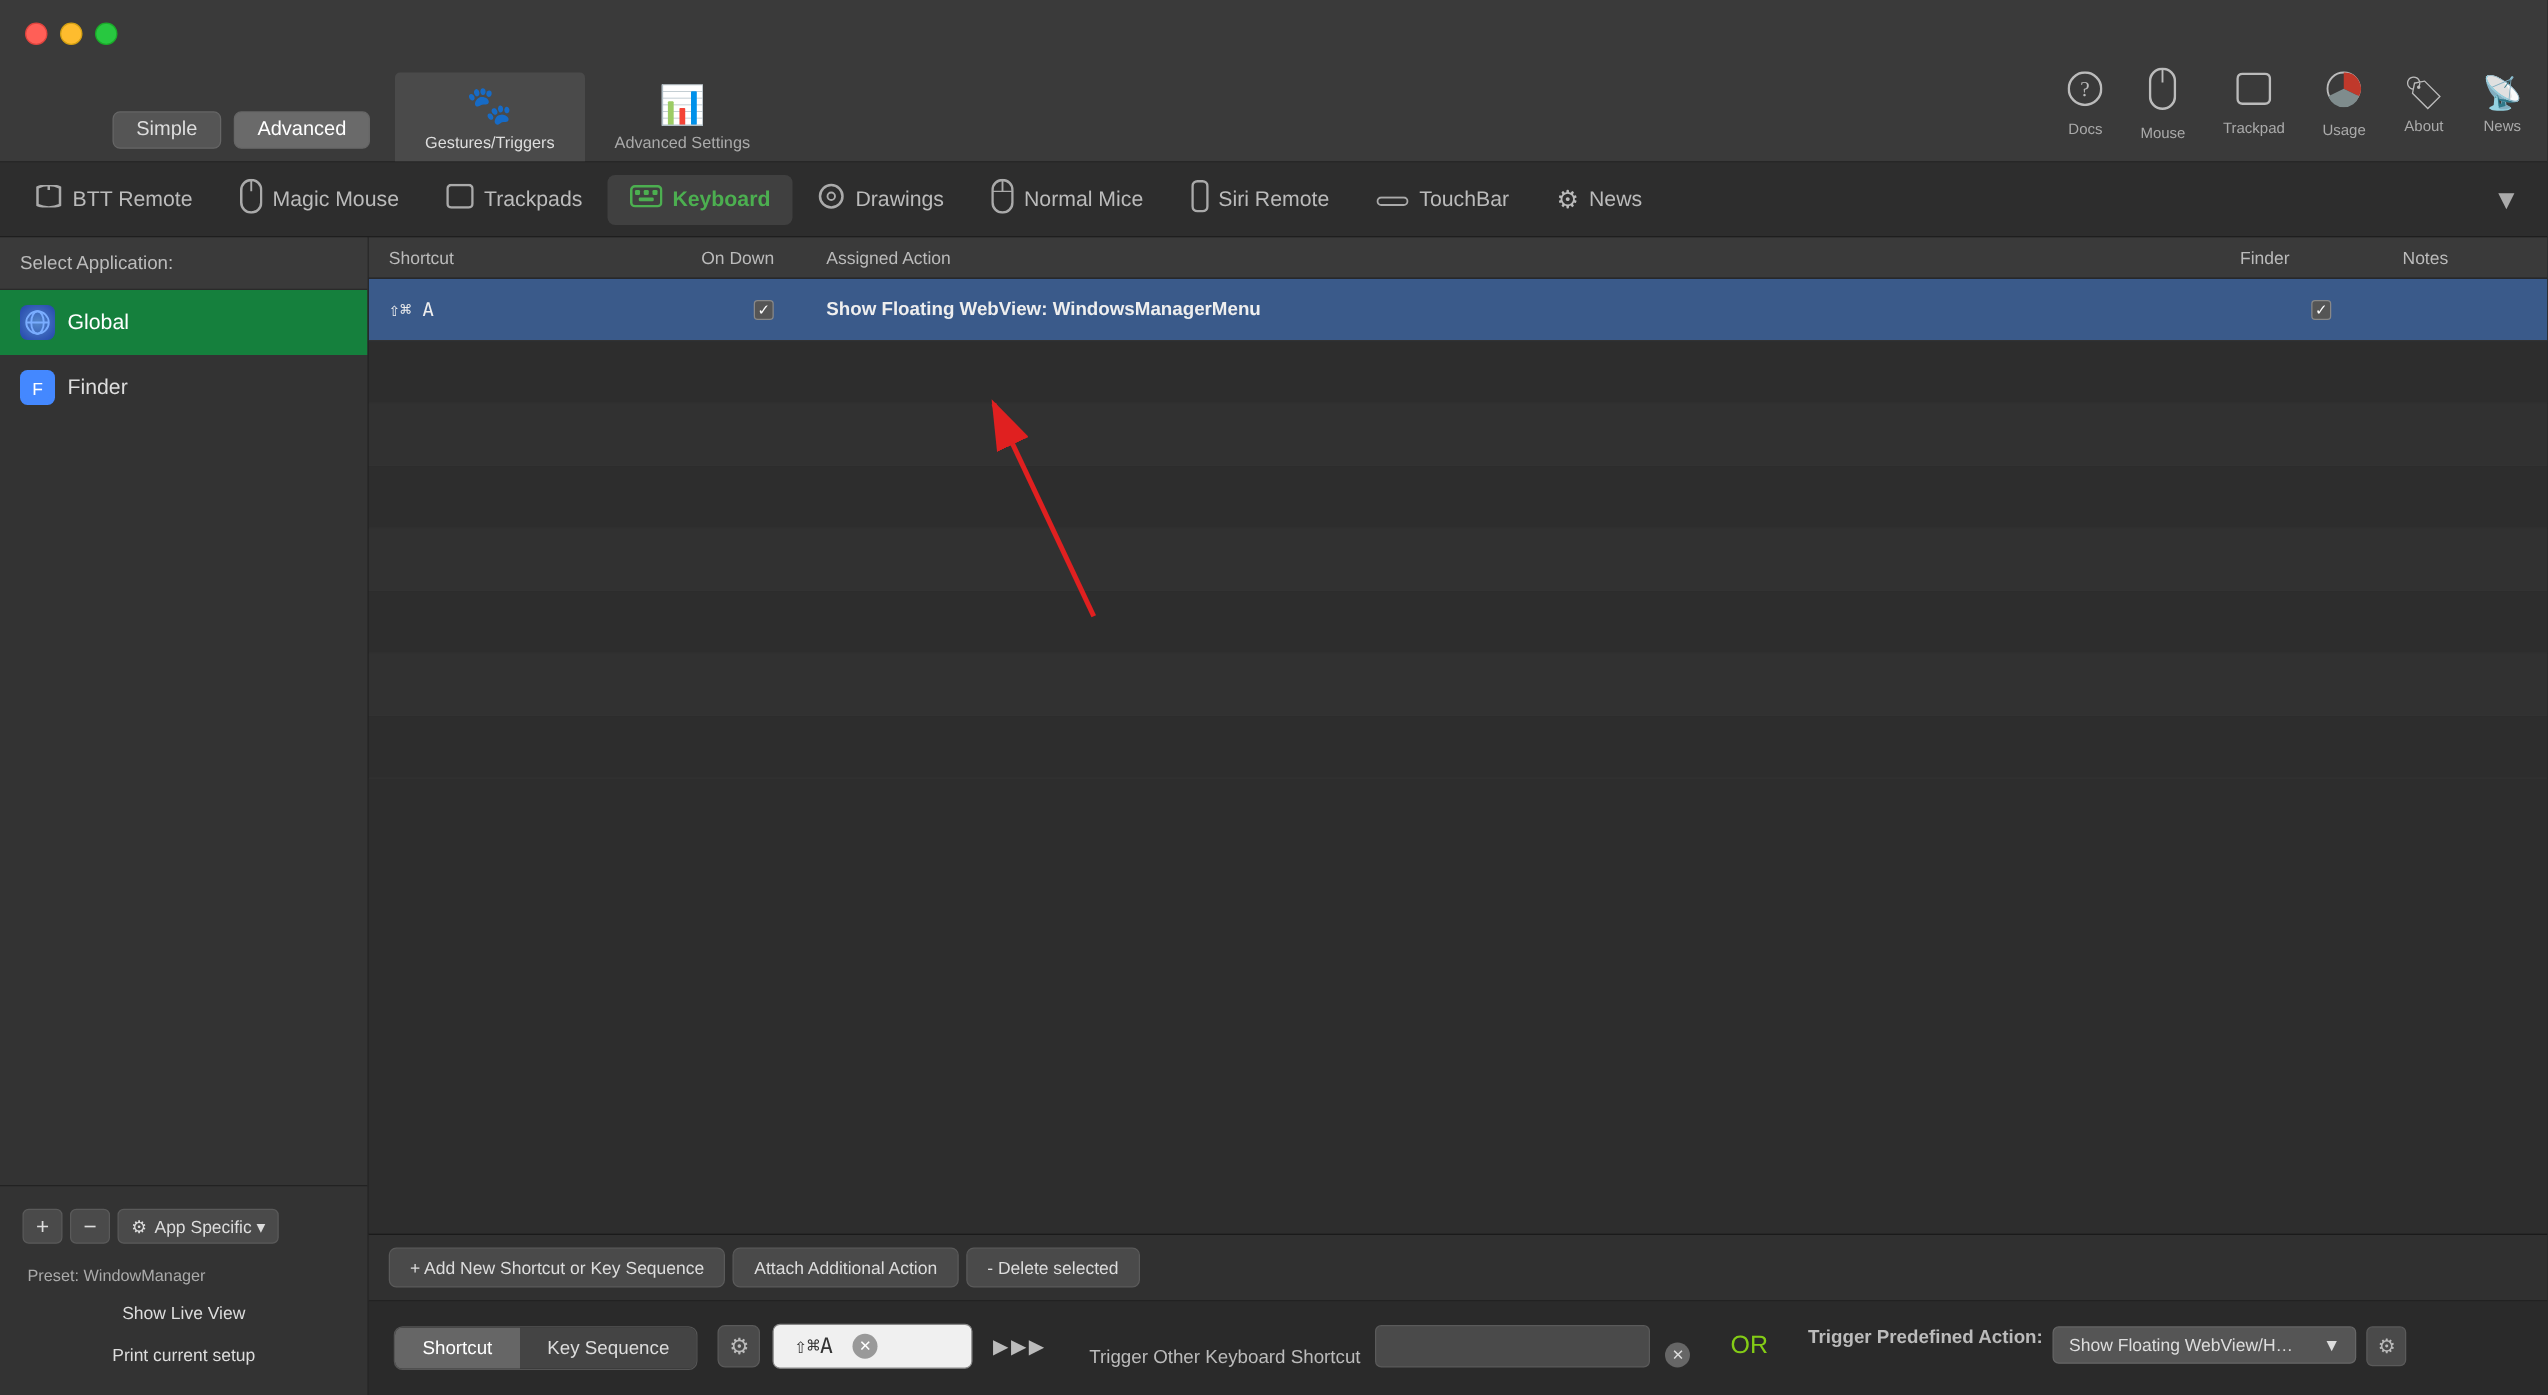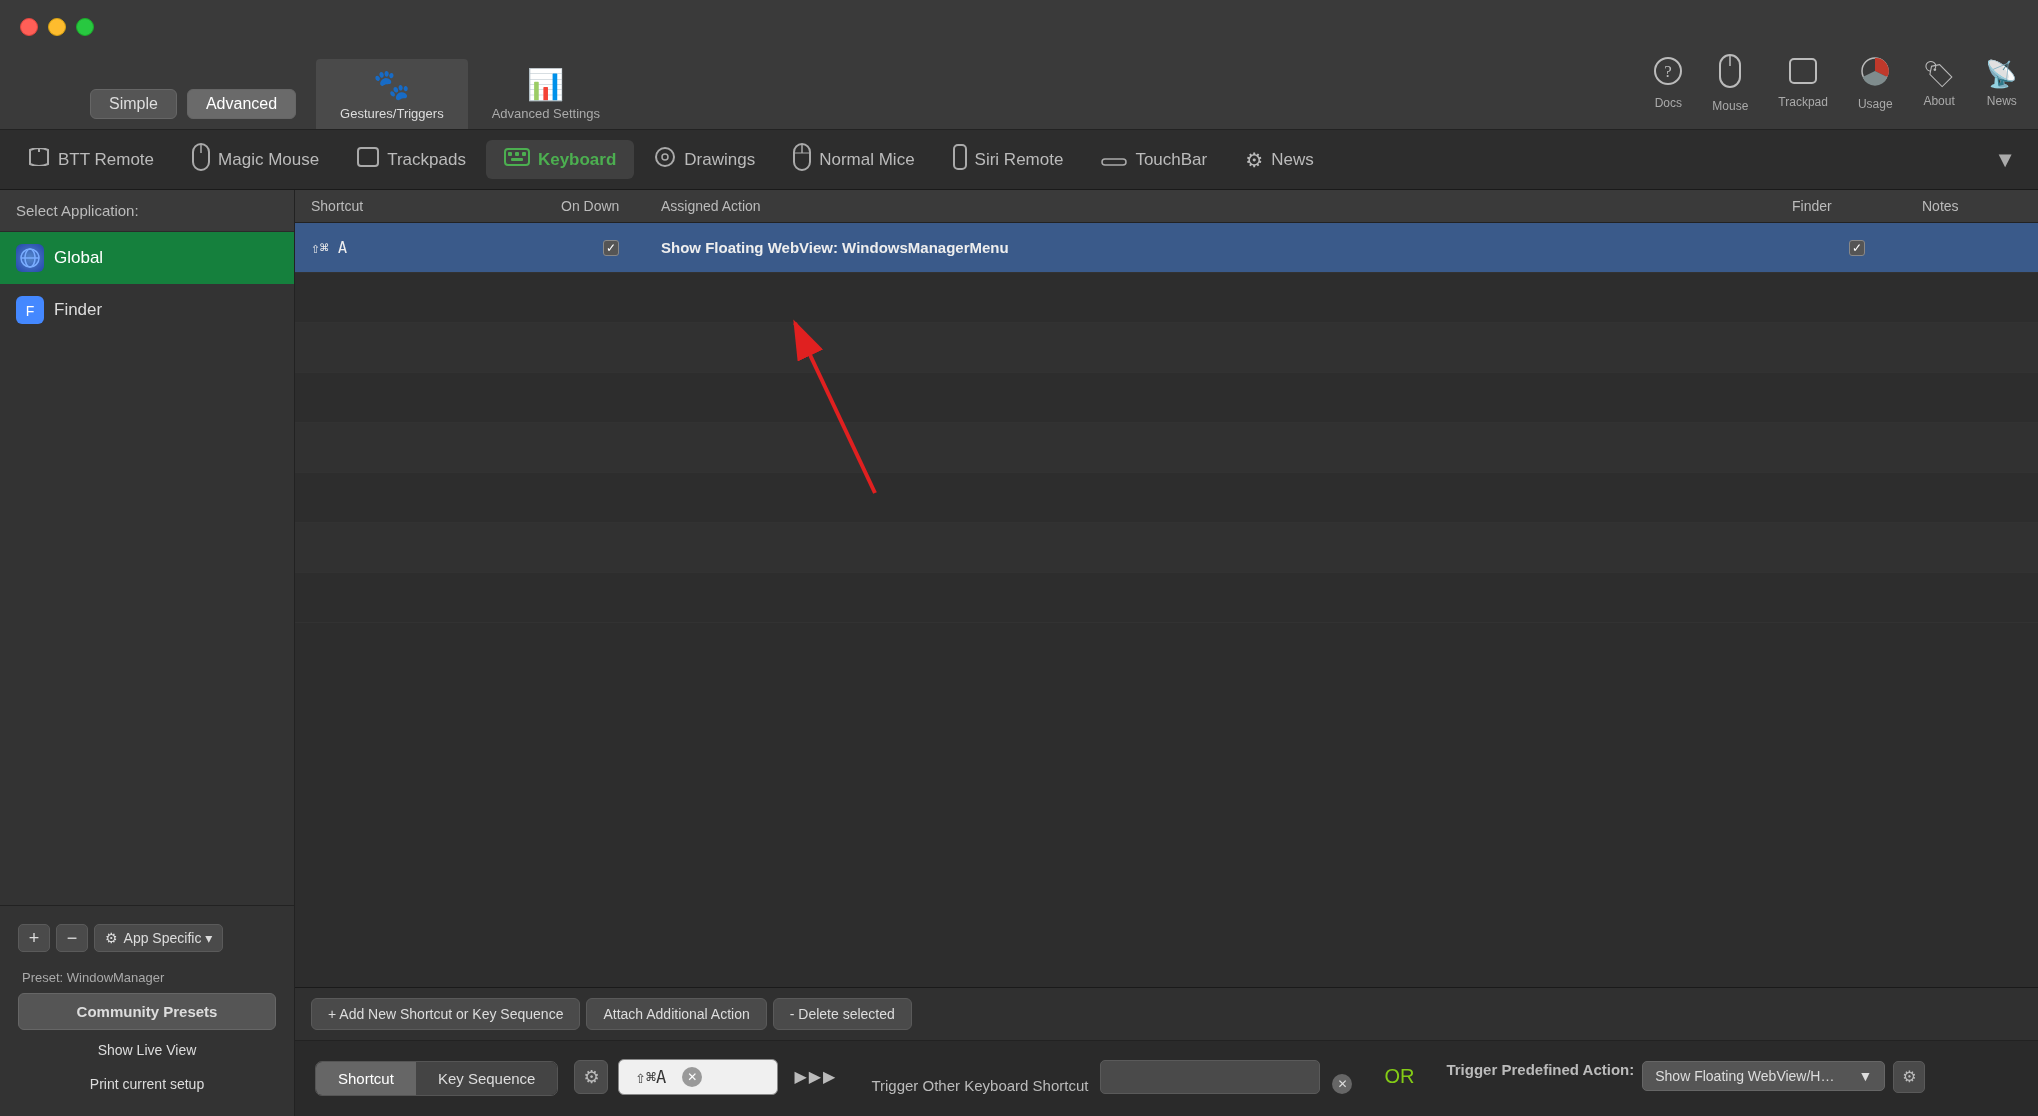--- a/index.html
+++ b/index.html
@@ -707,21 +707,20 @@
       <div class="sidebar-controls">
         <button class="sidebar-ctrl-btn">+</button>
         <button class="sidebar-ctrl-btn">−</button>
         <div class="sidebar-ctrl-dropdown">
           <span>⚙</span>
           <span>App Specific ▾</span>
         </div>
       </div>
       <div class="preset-section">
         <div class="preset-label">Preset: WindowManager</div>
-        <button class="preset-btn">Community Presets</button>
         <div class="preset-link">Show Live View</div>
         <div class="preset-link">Print current setup</div>
       </div>
     </div>
   </div>
 
   <div class="right-area">
 
     <div class="table-header">
       <div>Shortcut</div>

